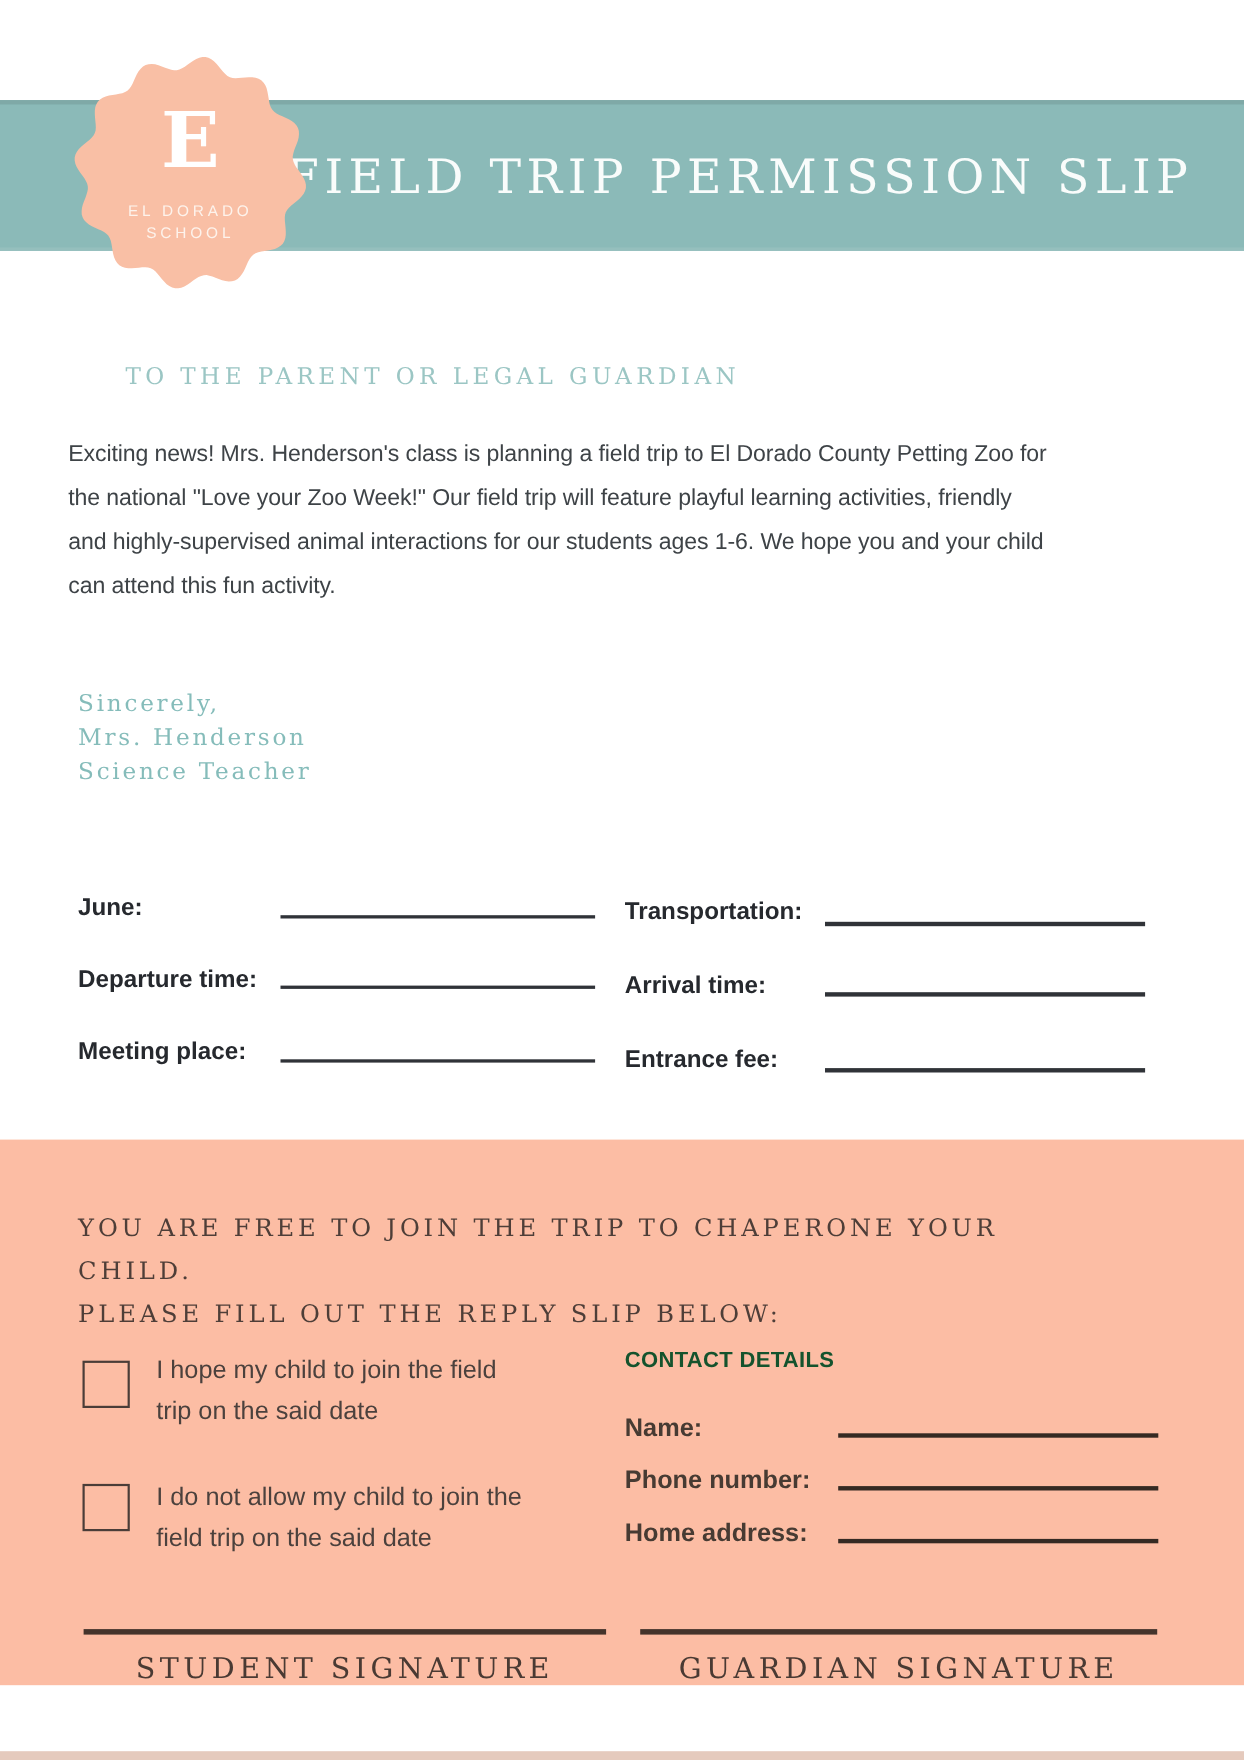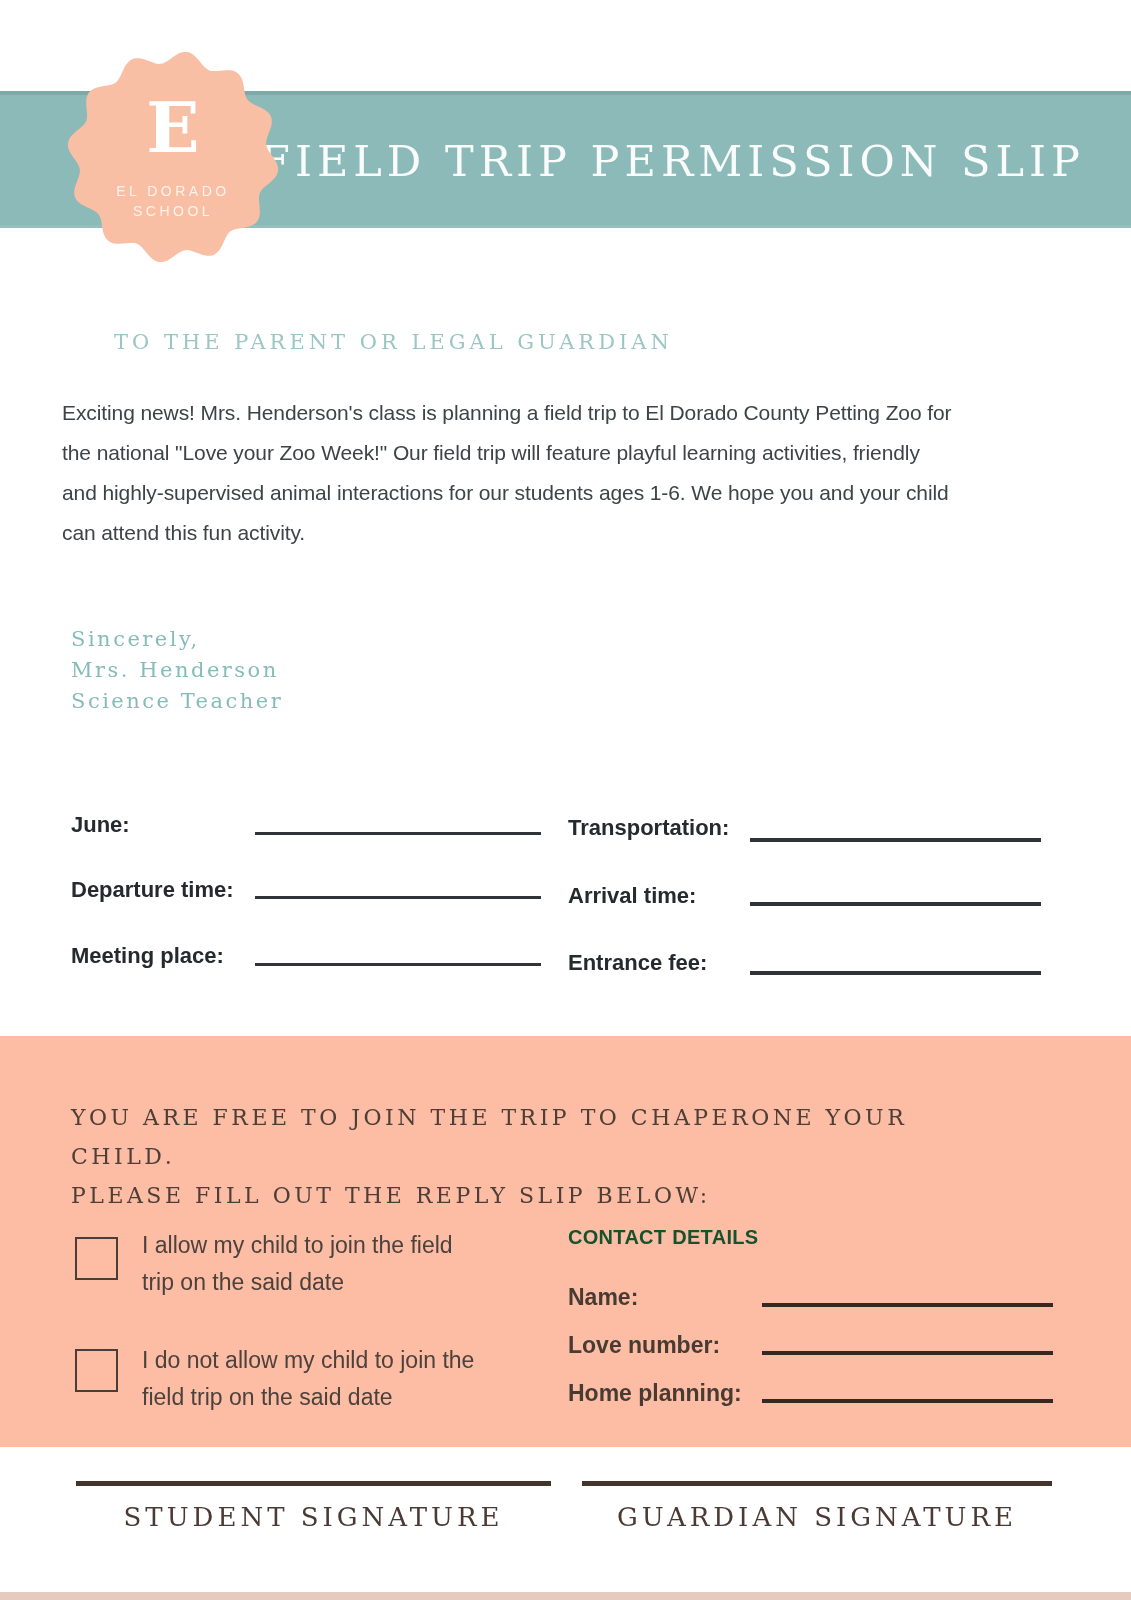--- a/index.html
+++ b/index.html
@@ -51,21 +51,21 @@
   .f-label{position:absolute;font-size:22px;font-weight:bold;color:#26292e;white-space:nowrap;}
   .f-line{position:absolute;background:#303338;}
   .lbl-date{left:71px;top:812px;}          .ln-date{left:255px;top:832px;width:286px;height:3px;}
   .lbl-dep {left:71px;top:877px;}          .ln-dep {left:255px;top:896px;width:286px;height:3px;}
   .lbl-meet{left:71px;top:943px;}          .ln-meet{left:255px;top:963px;width:286px;height:3px;}
   .lbl-trans{left:568px;top:815px;}        .ln-trans{left:750px;top:838px;width:291px;height:4px;}
   .lbl-arr  {left:568px;top:883px;}        .ln-arr  {left:750px;top:902px;width:291px;height:4px;}
   .lbl-fee  {left:568px;top:950px;}        .ln-fee  {left:750px;top:971px;width:291px;height:4px;}
   
   .reply{
-    position:absolute;left:0;top:1036px;width:100%;height:411px;background:#fcbda4;
+    position:absolute;left:0;top:1036px;width:100%;height:496px;background:#fcbda4;
   }
   .reply-heading{
     position:absolute;left:71px;top:62px;width:950px;
     font-family:"DejaVu Serif",serif;font-size:22px;letter-spacing:3.5px;
     line-height:39px;color:#4e3e38;white-space:pre-line;
   }
   .checkbox{
     position:absolute;width:43px;height:43px;border:2px solid #4a3d38;
     background:transparent;box-sizing:border-box;
   }
@@ -130,33 +130,33 @@
   <div class="f-label lbl-arr">Arrival time:</div>
   <div class="f-line  ln-arr"></div>
   <div class="f-label lbl-fee">Entrance fee:</div>
   <div class="f-line  ln-fee"></div>
 
   <div class="reply">
     <div class="reply-heading">YOU ARE FREE TO JOIN THE TRIP TO CHAPERONE YOUR CHILD.
 PLEASE FILL OUT THE REPLY SLIP BELOW:</div>
 
     <div class="checkbox cb1"></div>
-    <div class="cb-label cbl1">I allow my child to join the field
+    <div class="cb-label cbl1">I hope my child to join the field
 trip on the said date</div>
 
     <div class="checkbox cb2"></div>
     <div class="cb-label cbl2">I do not allow my child to join the
 field trip on the said date</div>
 
     <div class="contact-heading">CONTACT DETAILS</div>
     <div class="c-label cl-name">Name:</div>
     <div class="c-line  cln-name"></div>
-    <div class="c-label cl-phone">Love number:</div>
+    <div class="c-label cl-phone">Phone number:</div>
     <div class="c-line  cln-phone"></div>
-    <div class="c-label cl-home">Home planning:</div>
+    <div class="c-label cl-home">Home address:</div>
     <div class="c-line  cln-home"></div>
 
     <div class="sig-line sig-line-l"></div>
     <div class="sig-line sig-line-r"></div>
     <div class="sig-label sig-label-l">STUDENT SIGNATURE</div>
     <div class="sig-label sig-label-r">GUARDIAN SIGNATURE</div>
 
     <div class="page-bottom-edge"></div>
   </div>
 

